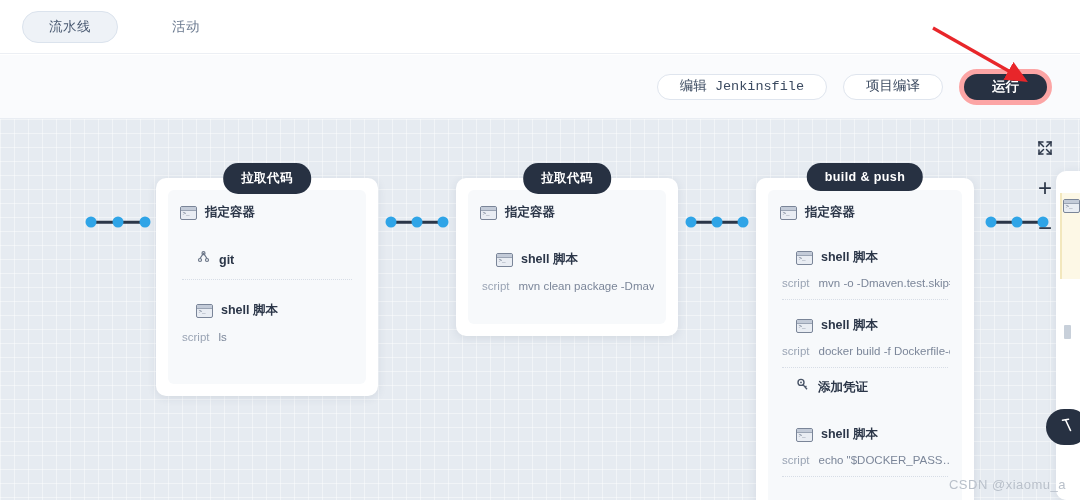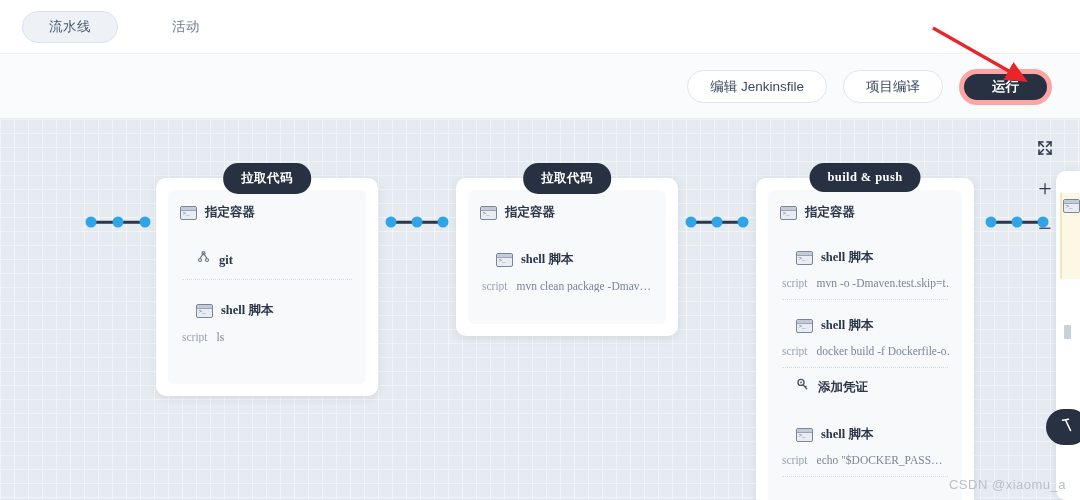--- a/index.html
+++ b/index.html
@@ -34,36 +34,35 @@
     display:flex;align-items:center;justify-content:flex-end;
     padding-right:28px;box-sizing:border-box;gap:16px;
   }
   .btn{
     font-size:13.5px;line-height:1;border-radius:18px;cursor:pointer;
     display:inline-flex;align-items:center;justify-content:center;
     box-sizing:border-box;
   }
   .btn.ghost{
     background:#ffffff;border:1px solid #dfe5ee;color:#3b4a60;
-    height:33px;padding:0 22px;
+    height:26px;padding:0 22px;font-family:Liberation Mono, monospace;
   }
   .btn.primary{
     background:#273142;border:5px solid #fca5a5;color:#ffffff;
     height:36px;padding:0 28px;font-weight:bold;
   }
 
   
   .canvas{
     position:absolute;left:0;top:119px;width:1080px;height:381px;
     background:
       linear-gradient(to right,rgba(255,255,255,.45) 1px,transparent 1px) 0 0/14px 14px,
       linear-gradient(to bottom,rgba(255,255,255,.45) 1px,transparent 1px) 0 0/14px 14px,
       #e6ebf1;
     overflow:hidden;
-    font-family:Liberation Serif, serif;
   }
 
   
   .stage{position:absolute;}
   .stage-badge{
     position:absolute;left:50%;transform:translateX(-50%);top:0;
     background:#273142;color:#fff;font-size:12.5px;font-weight:bold;
     border-radius:15px;padding:7px 18px;white-space:nowrap;z-index:3;
     letter-spacing:.4px;
   }

